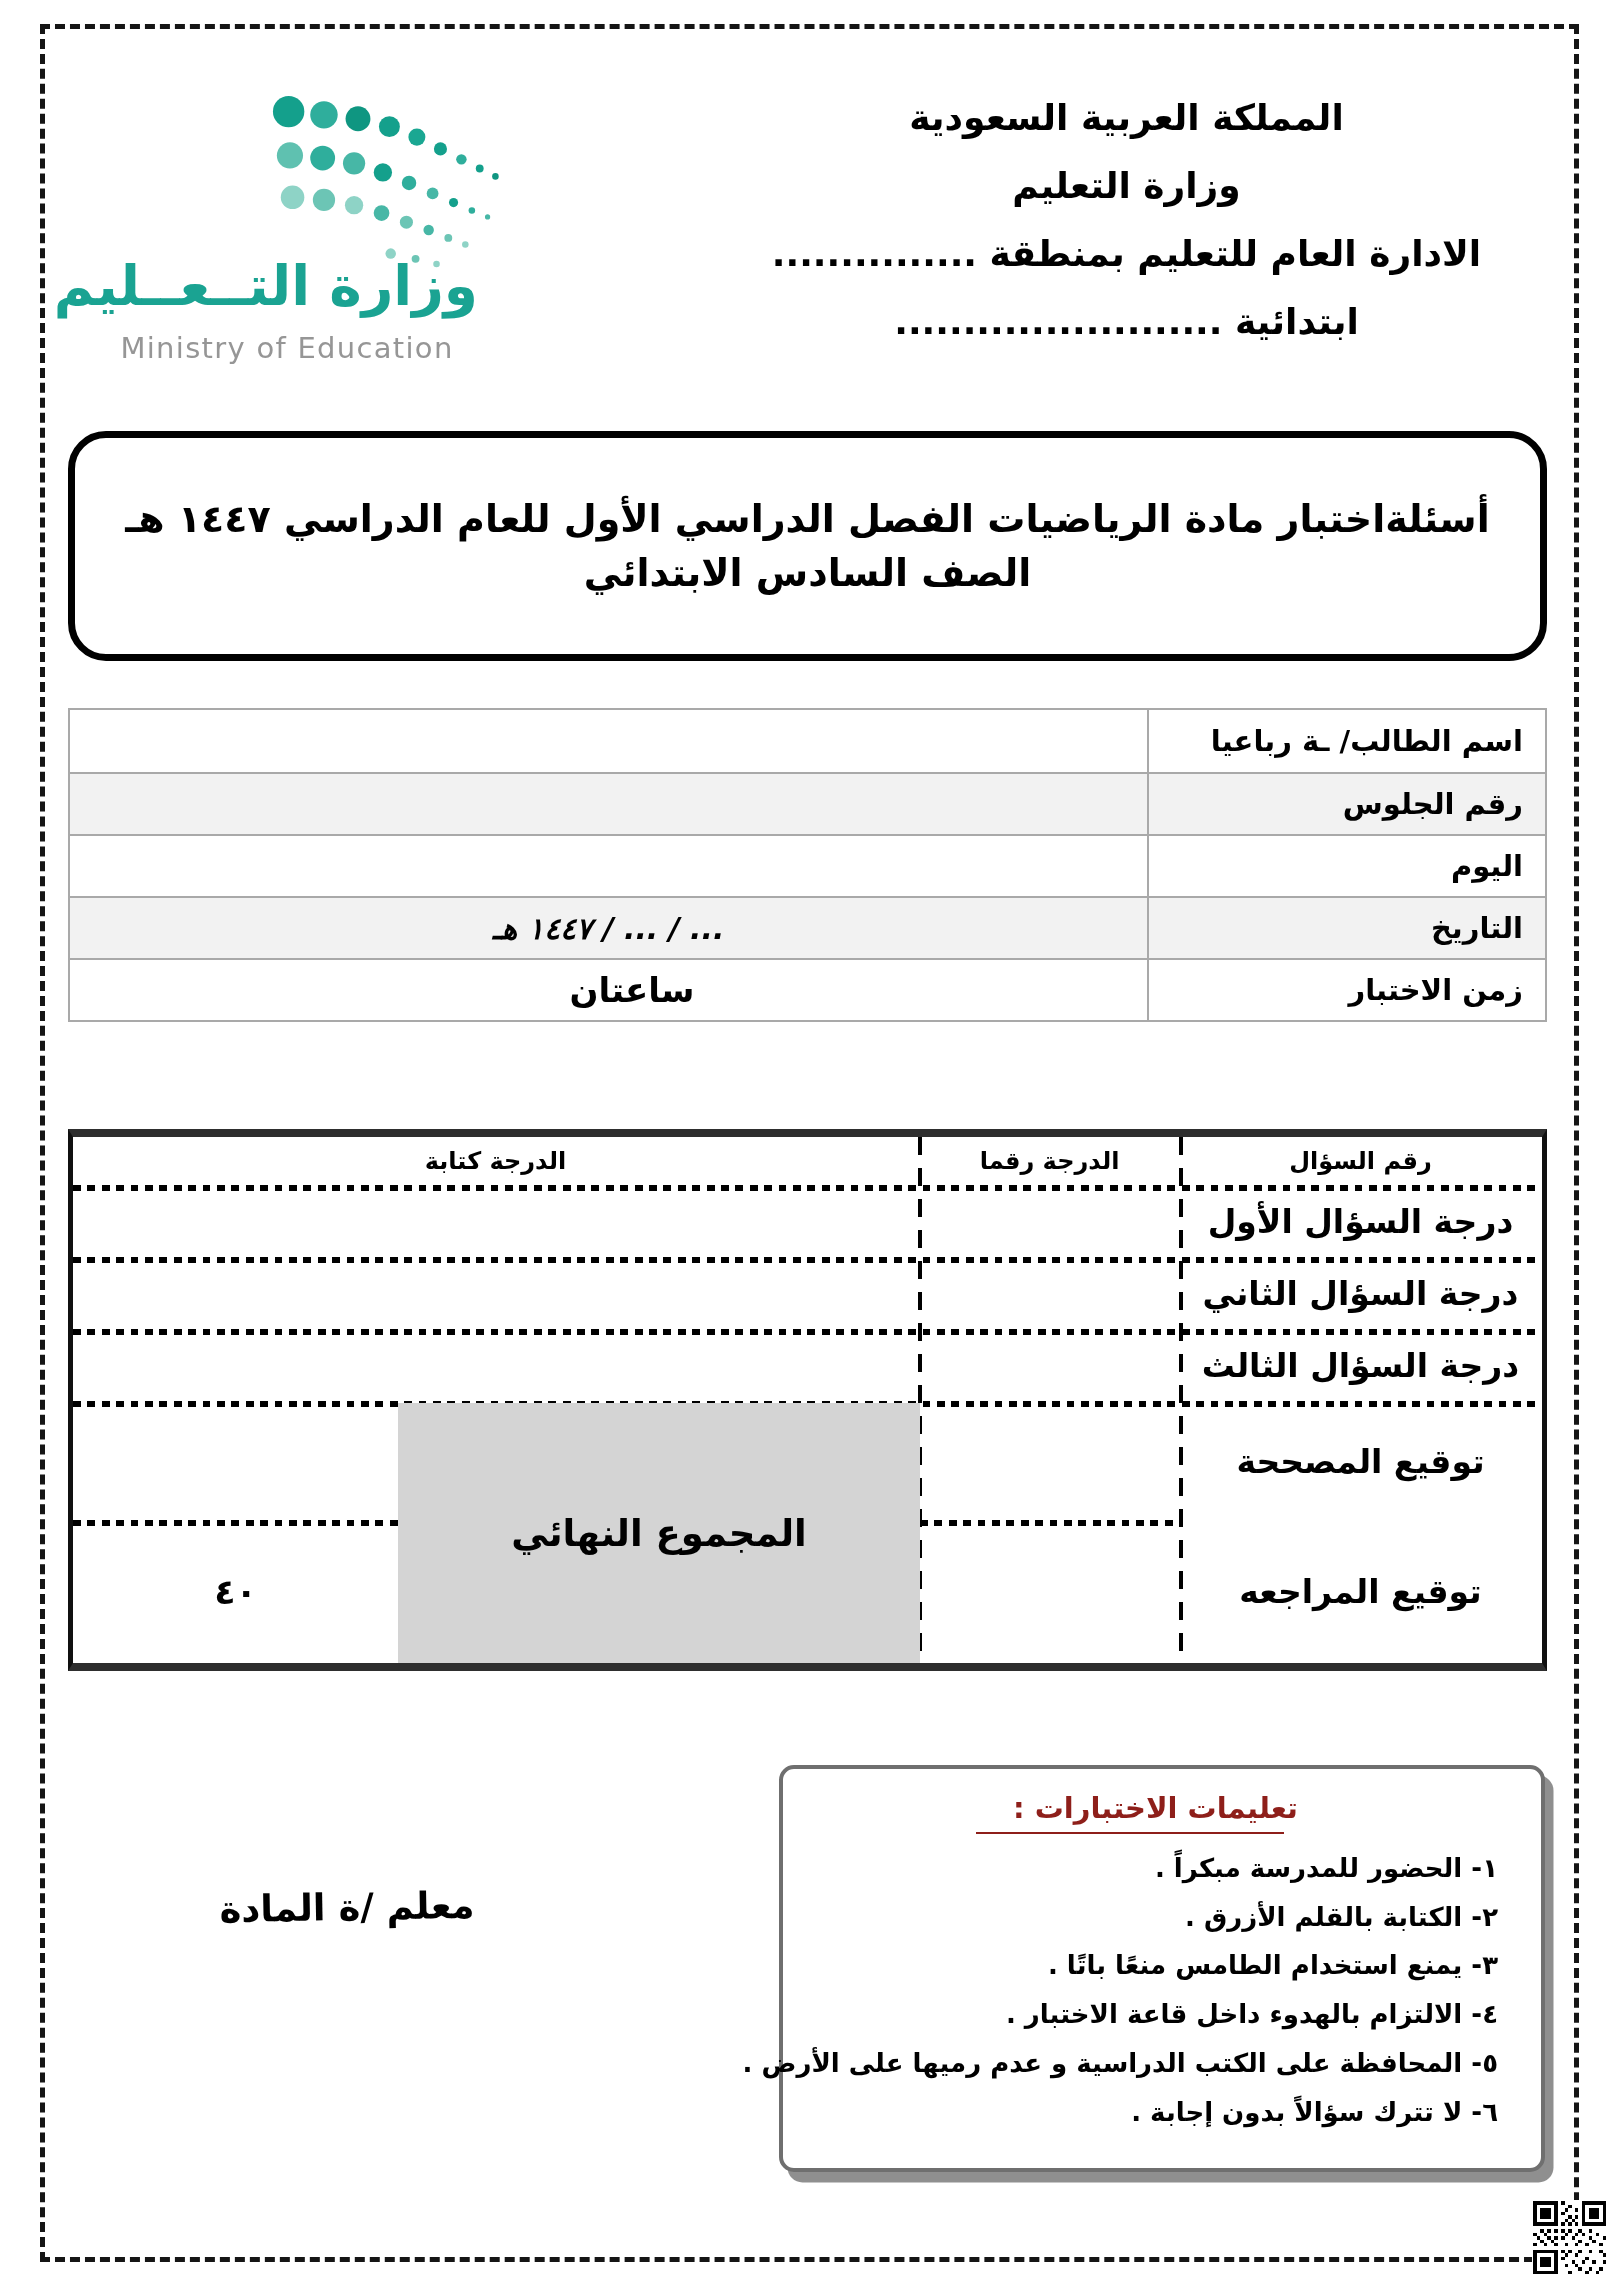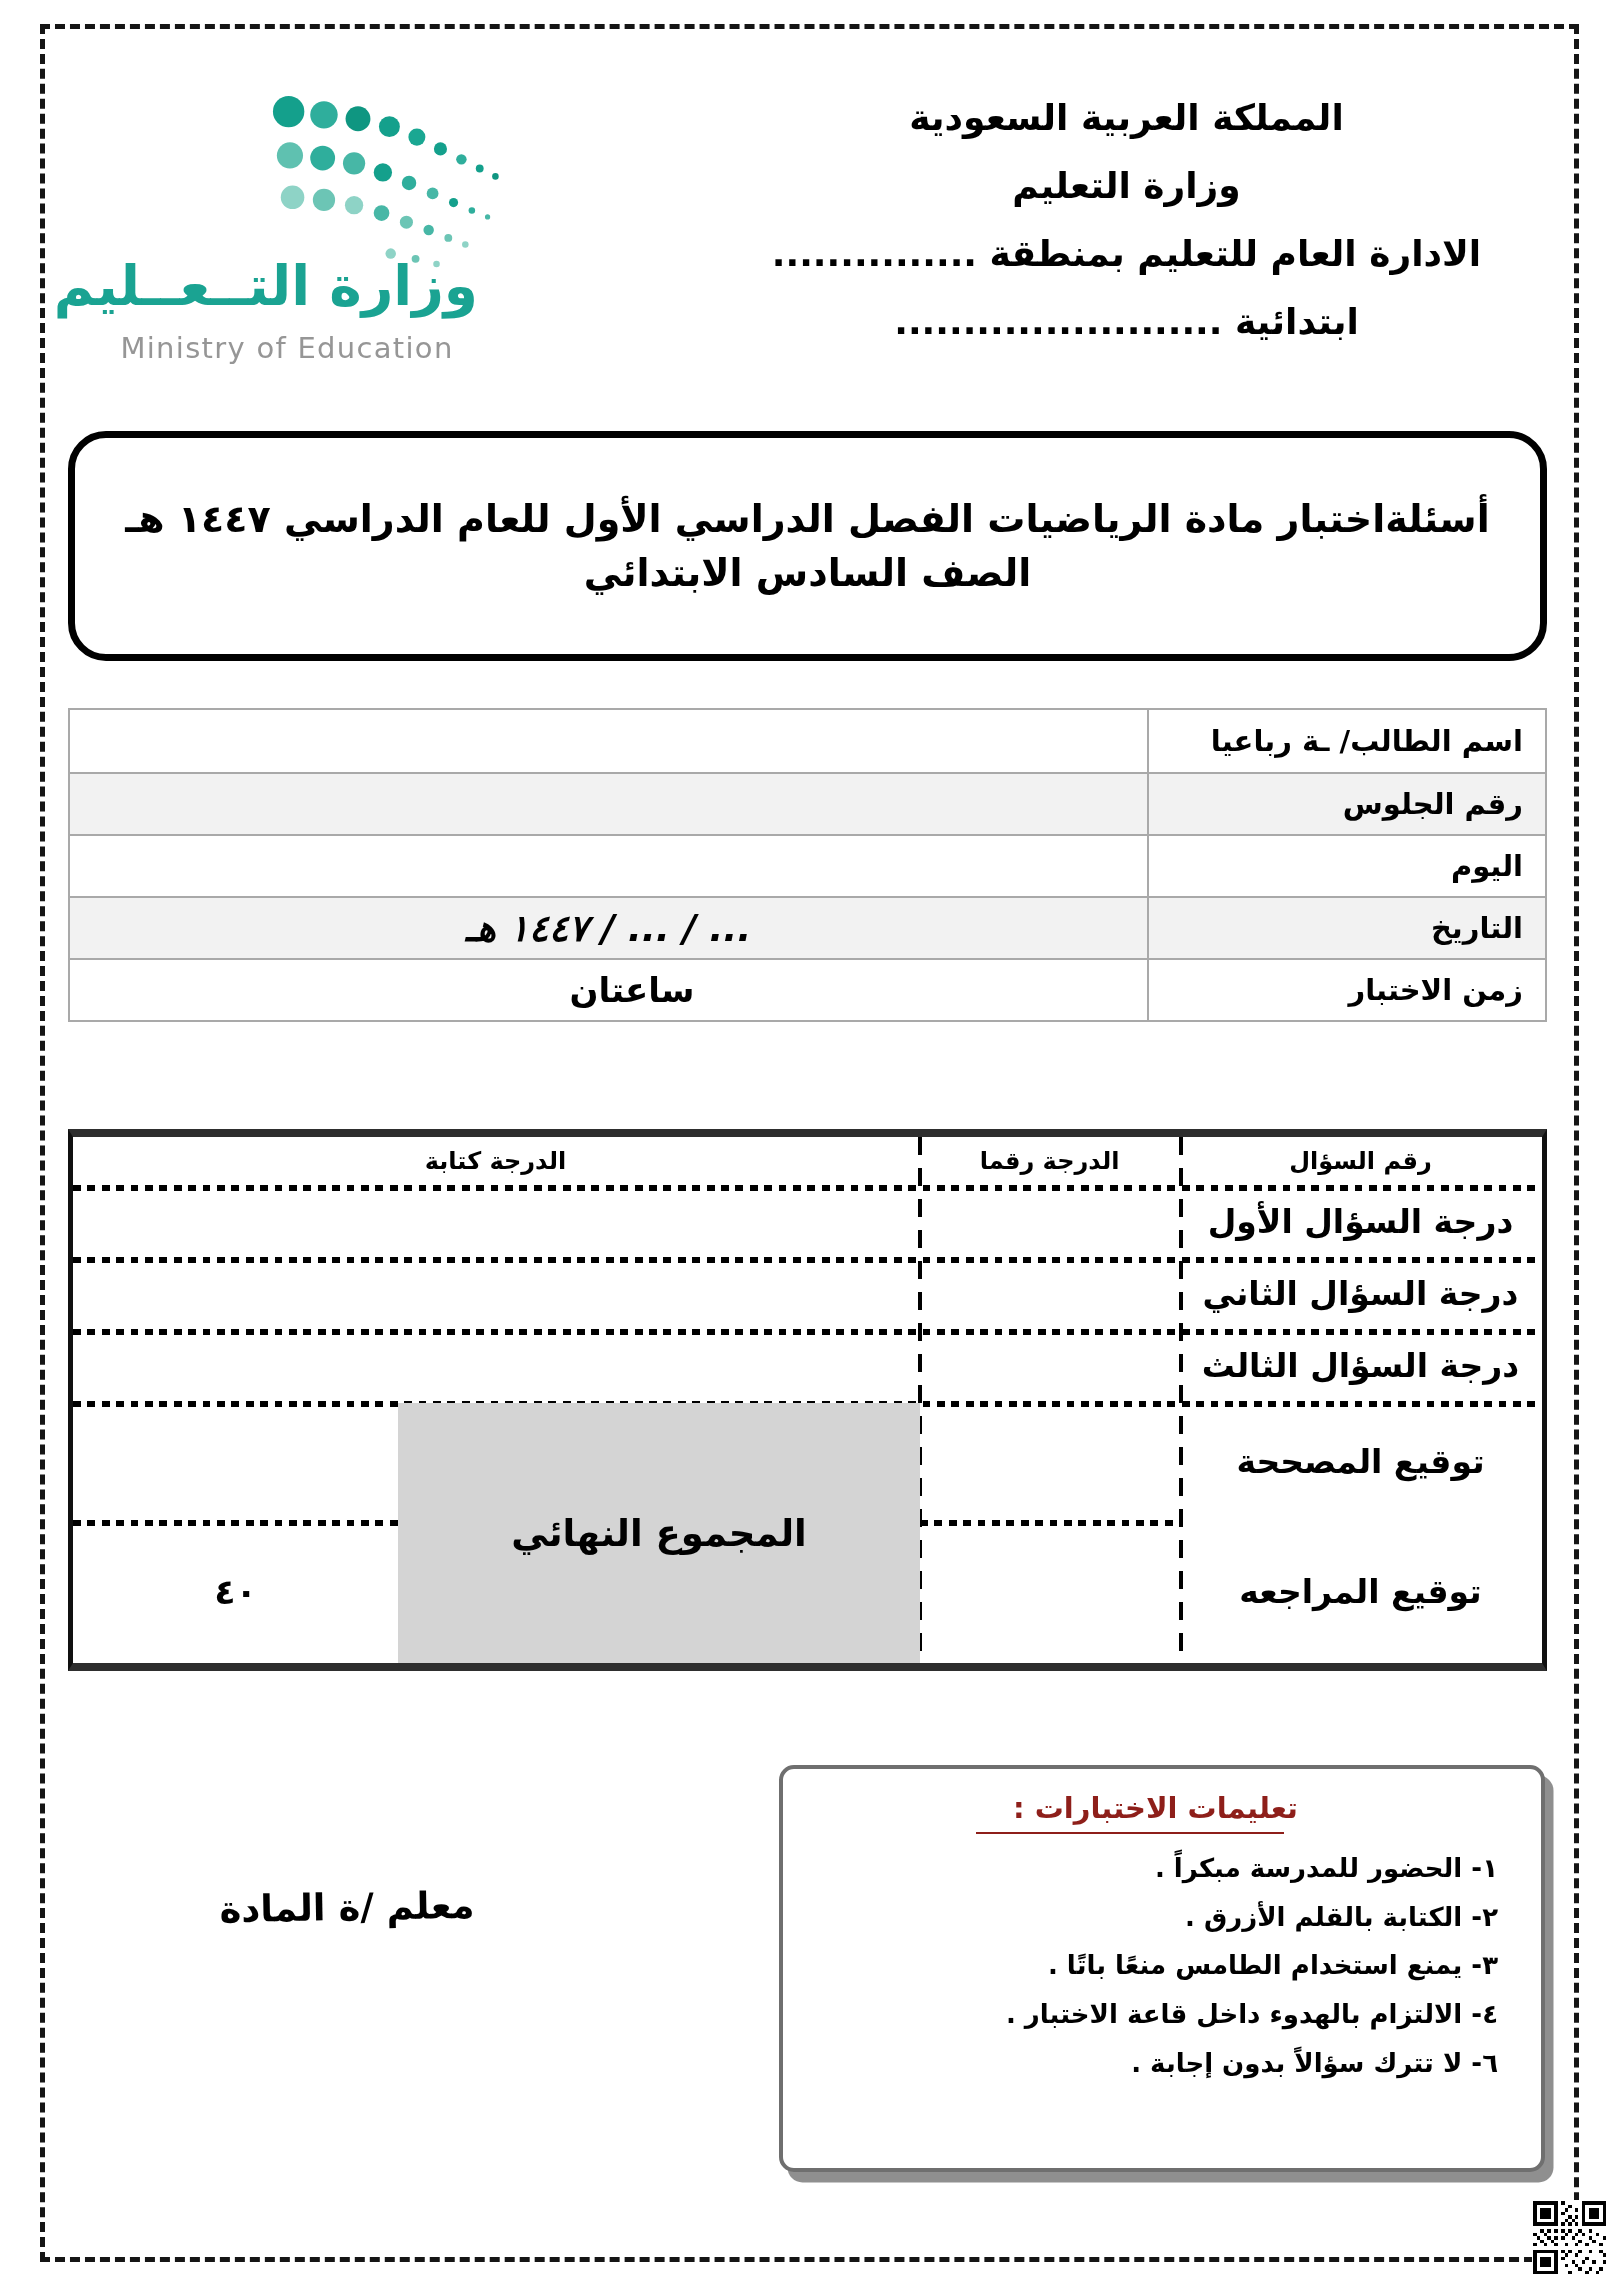--- a/index.html
+++ b/index.html
@@ -48,21 +48,21 @@
     left:69px;top:708px;width:1479px;box-sizing:border-box;
     border:2px solid var(--line-gray);
     display:grid;grid-template-columns:398px 1077px;grid-auto-rows:62px;
   }
   .info .cell{display:flex;align-items:center;box-sizing:border-box;}
   .info .lbl{justify-content:flex-start;padding-right:22px;
     border-left:2px solid var(--line-gray);font-size:29px;font-weight:bold;white-space:nowrap;}
   .info .val{justify-content:center;font-weight:bold;}
   .info .rt{border-top:2px solid var(--line-gray);}
   .info .shade{background:var(--shade);}
-  .info .date-val{font-size:37px;font-style:italic;}
+  .info .date-val{font-size:30px;font-style:italic;}
   .info .time-val{font-size:34px;padding-left:47px;}
 
   
   .grades{
     left:69px;top:1129px;width:1479px;height:542px;box-sizing:border-box;
     border-top:8.5px solid #2e2e2e;border-bottom:8.5px solid #2e2e2e;
     border-left:5.2px solid #101010;border-right:5.2px solid #101010;background:#fff;
   }
   .grades .vline{position:absolute;top:0;bottom:0;width:3.9px;
     background-image:repeating-linear-gradient(180deg,#000 0 18.3px,transparent 18.3px 31px);}
@@ -195,20 +195,21 @@
     <div class="gcell total-val" style="left:0;top:383px;width:325px;height:143px">٤٠</div>
   </div>
 
   <div class="abs instr">
     <div class="instr-title">تعليمات الاختبارات :</div>
     <div class="instr-underline"></div>
     <div class="instr-item">١- الحضور للمدرسة مبكراً  .</div>
     <div class="instr-item">٢- الكتابة بالقلم الأزرق .</div>
     <div class="instr-item">٣- يمنع استخدام الطامس منعًا باتًا .</div>
     <div class="instr-item">٤- الالتزام بالهدوء داخل قاعة الاختبار .</div>
+    <div class="instr-item">٥- المحافظة على الكتب الدراسية و عدم رميها على الأرض .</div>
     <div class="instr-item">٦- لا تترك سؤالاً بدون إجابة .</div>
   </div>
 
   <div class="abs teacher">معلم /ة المادة</div>
 
   <svg class="abs qr" viewBox="0 0 21 21" shape-rendering="crispEdges">
     <rect x="0" y="0" width="21" height="21" fill="#fff"></rect>
     <g fill="#000">
       <rect x="0" y="0" width="7" height="7"></rect>
         <rect x="14" y="0" width="7" height="7"></rect>

